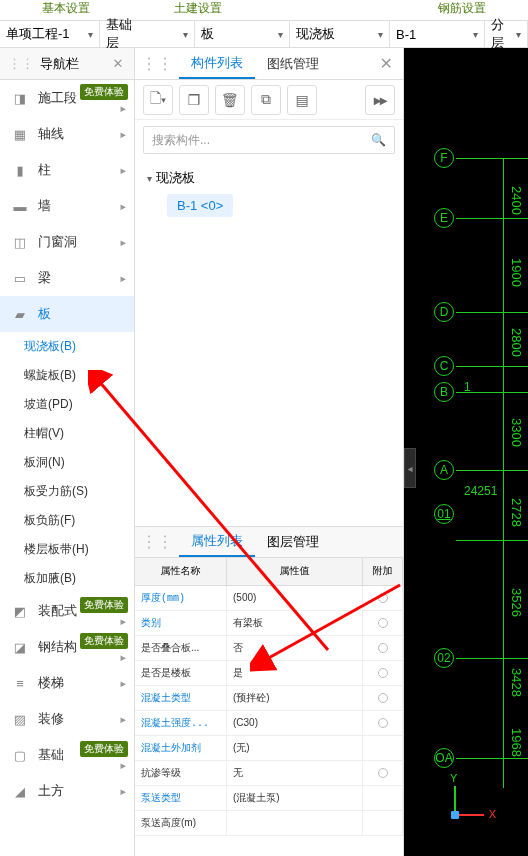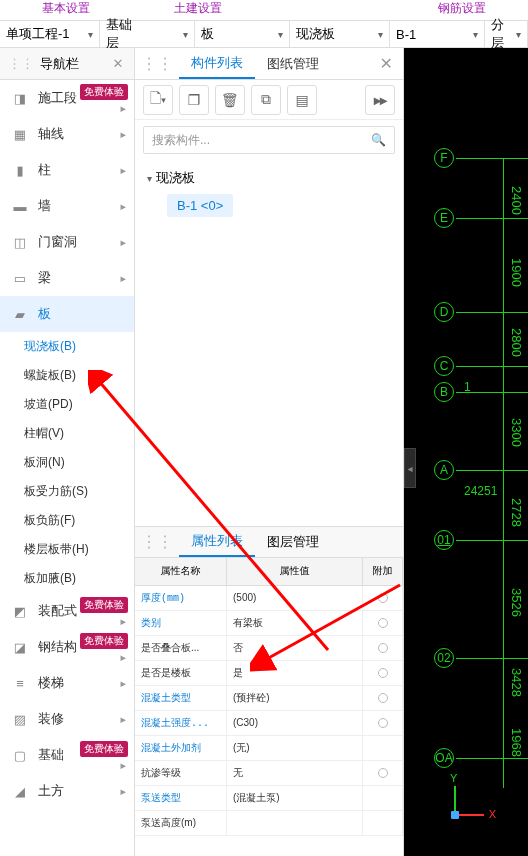--- a/index.html
+++ b/index.html
@@ -1,36 +1,36 @@
 <!DOCTYPE html>
 <html><head>
 <meta charset="utf-8">
 <style>
 * { box-sizing: border-box; margin: 0; padding: 0; font-family: "Microsoft YaHei", sans-serif; }
 body { width: 528px; height: 856px; overflow: hidden; background: #fff; position: relative; }
 
-.top-tabs { display: flex; height: 20px; font-size: 12px; color: #a21caf; }
+.top-tabs { display: flex; height: 20px; font-size: 12px; color: #4d7c0f; }
 .top-tabs > div { flex: 1; text-align: center; }
 
 .selectors { display: flex; height: 28px; border-top: 1px solid #ddd; border-bottom: 1px solid #ddd; background: #fff; }
 .selectors .sel { display: flex; align-items: center; padding: 0 6px; font-size: 13px; border-right: 1px solid #e0e0e0; }
 .selectors .sel .dd { color: #666; margin-left: auto; font-size: 10px; }
 
 .main { display: flex; height: 808px; }
 
 .nav-panel { width: 135px; border-right: 1px solid #ddd; display: flex; flex-direction: column; }
 .panel-header { height: 32px; display: flex; align-items: center; padding: 0 8px; border-bottom: 1px solid #ddd; font-size: 13px; background: #f8f8f8; }
 .panel-header .close { margin-left: auto; color: #999; width: 16px; height: 16px; display: flex; align-items: center; justify-content: center; }
 .panel-header .drag { color: #bbb; margin-right: 6px; }
 
 .nav-body { flex: 1; overflow-y: auto; font-size: 13px; }
 .nav-cat { display: flex; align-items: center; height: 36px; padding: 0 10px; gap: 8px; position: relative; color: #333; }
 .nav-cat.active { background: #e6f2ff; color: #0d7fd6; }
 .nav-cat .ico { width: 20px; height: 20px; display: flex; align-items: center; justify-content: center; color: #888; }
-.nav-cat .badge { position: absolute; right: 6px; top: 4px; background: #be185d; color: #fff; font-size: 10px; padding: 1px 4px; border-radius: 2px; }
+.nav-cat .badge { position: absolute; right: 6px; top: 4px; background: #4d7c0f; color: #fff; font-size: 10px; padding: 1px 4px; border-radius: 2px; }
 .nav-cat .expand { position: absolute; right: 8px; color: #999; font-size: 11px; }
 
 .nav-sub { padding: 6px 0 6px 24px; font-size: 12px; color: #333; }
 .nav-sub.active { color: #0d7fd6; }
 
 .mid-panel { width: 269px; display: flex; flex-direction: column; border-right: 1px solid #ddd; }
 
 .mid-header { height: 32px; display: flex; align-items: center; border-bottom: 1px solid #ddd; }
 .mid-header .drag { color: #bbb; padding: 0 6px; }
 .mid-header .tab { padding: 0 12px; height: 100%; display: flex; align-items: center; font-size: 13px; color: #333; }
@@ -343,21 +343,21 @@
         <div style="position: absolute; left: 60px; top: 332px; color: rgb(31, 208, 31); font-size: 12px;">1</div>
         <div class="grid-label" style="left: 30px; top: 334px;">
           <span class="grid-circle">B</span>
         </div>
         <div class="grid-line" style="left: 52px; top: 344px; width: 80px; height: 1px;"></div>
         <div class="grid-label" style="left: 30px; top: 412px;">
           <span class="grid-circle">A</span>
         </div>
         <div class="grid-line" style="left: 52px; top: 422px; width: 80px; height: 1px;"></div>
         <div style="position: absolute; left: 60px; top: 436px; color: rgb(31, 208, 31); font-size: 12px;">24251</div>
-        <div class="grid-label" style="left: 30px; top: 482px; text-decoration: underline;">
+        <div class="grid-label" style="left: 30px; top: 456px; text-decoration: underline;">
           <span class="grid-circle">01</span>
         </div>
         <div class="grid-line" style="left: 52px; top: 492px; width: 80px; height: 1px;"></div>
         <div class="grid-label" style="left: 30px; top: 600px; align-items: center;">
           <span class="grid-circle">02</span>
         </div>
         <div class="grid-line" style="left: 52px; top: 610px; width: 80px; height: 1px;"></div>
         <div class="grid-label" style="left: 30px; top: 700px;">
           <span class="grid-circle">OA</span>
         </div>

